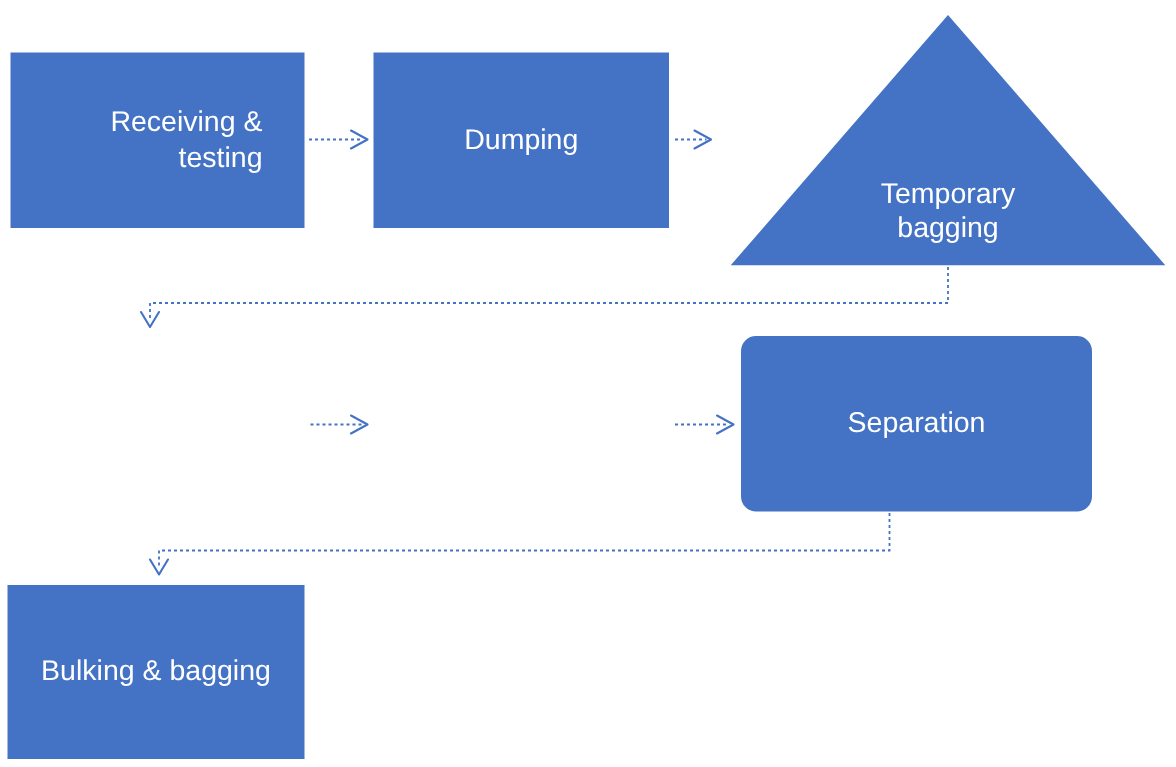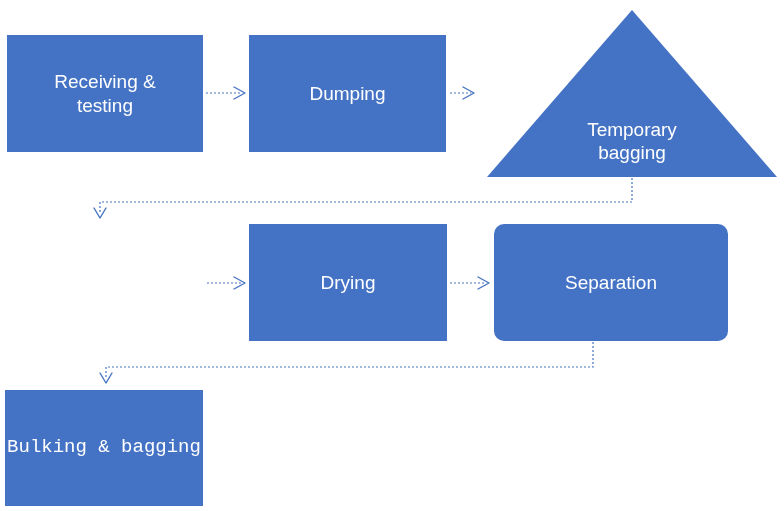--- a/index.html
+++ b/index.html
@@ -30,41 +30,41 @@
   .node--rect { background: var(--node-fill); }
   .node-label {
     color: var(--label-text);
     font-size: 19px;
     line-height: 1.25;
     text-align: center;
   }
 
   
   .node--receiving   { left: 7px;   top: 35px;  width: 196px; height: 117px; }
-  .node--receiving .node-label { max-width: 140px; }
+  .node--receiving .node-label { max-width: 140px; text-align: right; }
   .node--dumping     { left: 249px; top: 35px;  width: 197px; height: 117px; }
 
   
   .node--temporary   { left: 487px; top: 10px;  width: 290px; height: 167px; display: block; }
   .node--temporary svg { position: absolute; left: 0; top: 0; display: block; }
   .node--temporary .node-label {
     position: absolute;
     left: 50%;
     bottom: 12px;
     transform: translateX(-50%);
     width: 130px;
   }
 
   
   .node--dechaffing  { left: 6px;   top: 224px; width: 197px; height: 119px; }
   .node--drying      { left: 249px; top: 224px; width: 198px; height: 117px; }
   .node--separation  { left: 494px; top: 224px; width: 234px; height: 117px; border-radius: 10px; }
 
   
-  .node--bulking     { left: 5px;   top: 390px; width: 198px; height: 116px; font-family: Liberation Mono, monospace; }
+  .node--bulking     { left: 5px;   top: 390px; width: 198px; height: 116px; }
 
   .connector-layer {
     position: absolute;
     left: 0; top: 0;
     width: 784px; height: 511px;
     pointer-events: none;
   }
   .edge-line {
     fill: none;
     stroke: var(--connector);
@@ -126,23 +126,20 @@
   </div>
 
   <div class="node node--temporary">
     <svg width="290" height="167" viewBox="0 0 290 167">
       <polygon points="145,0 290,167 0,167" fill="#4472C4"></polygon>
     </svg>
     <span class="node-label">Temporary bagging</span>
   </div>
 
 
-  <div class="node node--rect node--drying">
-    <span class="node-label">Drying</span>
-  </div>
 
   <div class="node node--rect node--separation">
     <span class="node-label">Separation</span>
   </div>
 
   <div class="node node--rect node--bulking">
     <span class="node-label">Bulking &amp; bagging</span>
   </div>
 
 </div>

